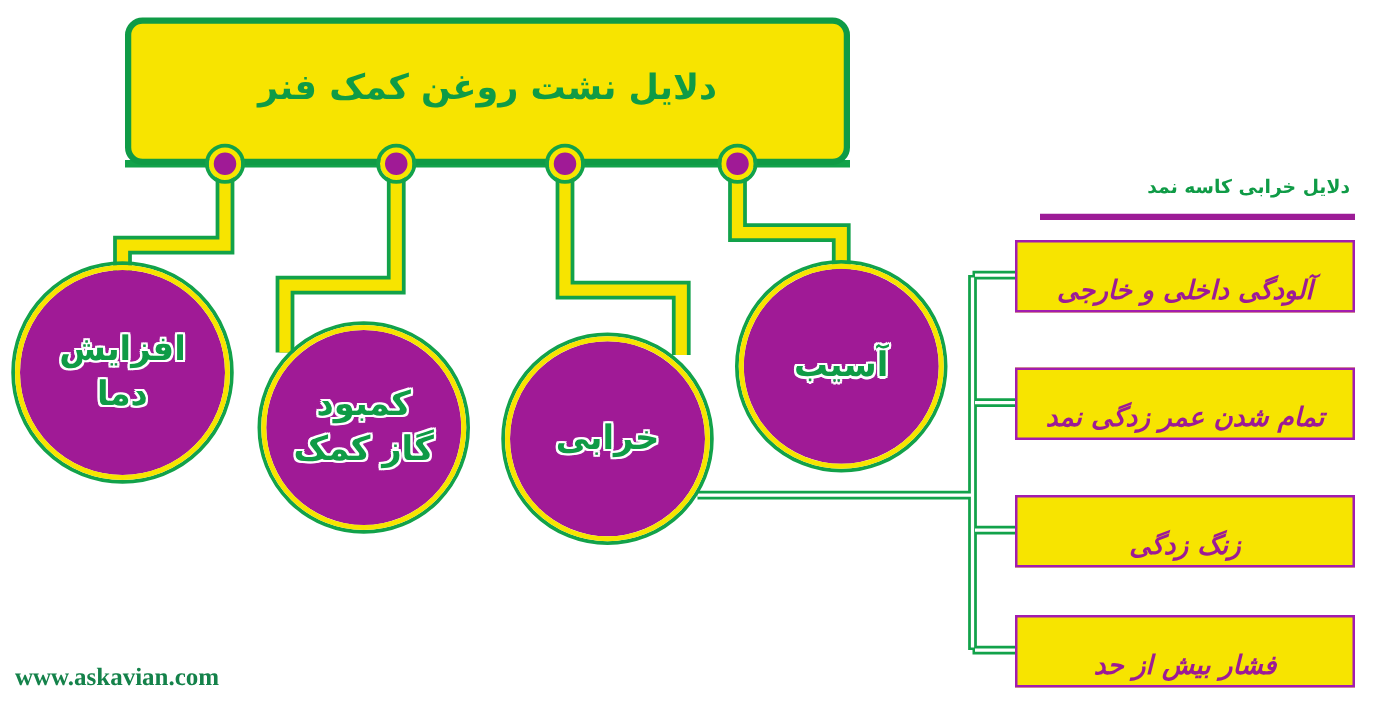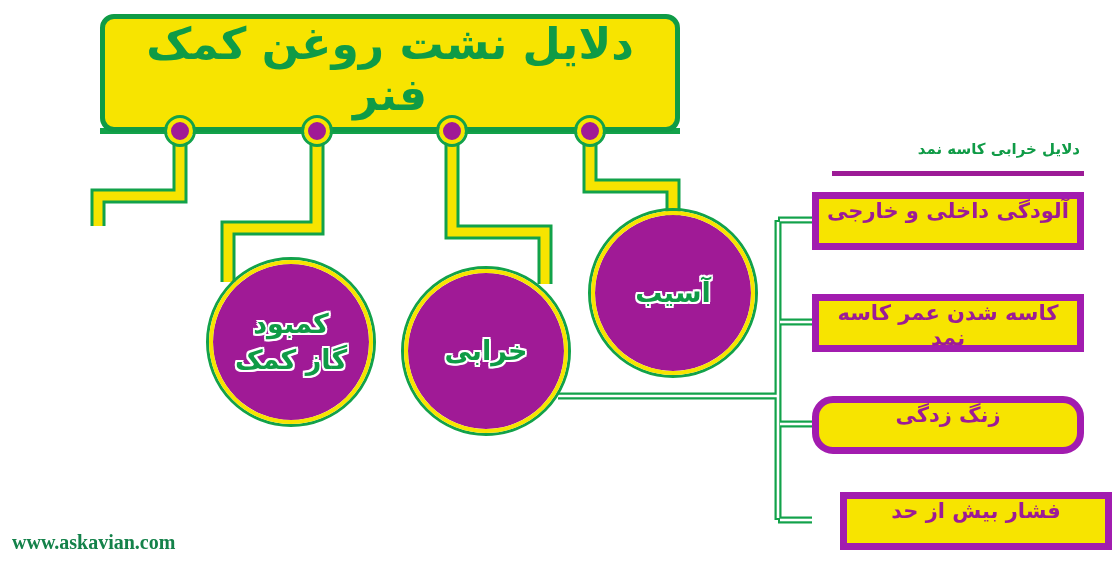--- a/index.html
+++ b/index.html
@@ -40,21 +40,21 @@
     border-radius: 14px;
     box-sizing: border-box;
     display: flex;
     align-items: center;
     justify-content: center;
     z-index: 6;
   }
   .title-text {
     direction: rtl;
     color: #0f9b46;
-    font-size: 44px;
+    font-size: 28px;
     font-weight: bold;
     letter-spacing: 0px;
     text-align: center;
     line-height: 1.15;
     padding-bottom: 6px;
   }
 
   
   .circle {
     position: absolute;
@@ -146,26 +146,27 @@
     left: 832px;
     top: 171px;
     width: 252px;
     height: 5px;
     background: #9c1b96;
     z-index: 6;
   }
   .info-box {
     position: absolute;
     background: #f7e400;
-    border: 7px solid #a21caf;
+    border: 2px solid #a21caf;
     box-sizing: border-box;
     display: flex;
-    align-items: flex-start;
+    align-items: flex-end;
     justify-content: center;
     z-index: 6;
+    font-style: italic;
   }
   .info-box-text {
     direction: rtl;
     color: #9c1b96;
     font-size: 21px;
     font-weight: bold;
     text-align: center;
     line-height: 1.2;
     padding-bottom: 3px;
   }
@@ -224,20 +225,28 @@
 
   <div class="title-box">
     <div class="title-text">دلایل نشت روغن کمک فنر</div>
   </div>
 
   <div class="node-dot" style="left:167px; top:118px;"></div>
   <div class="node-dot" style="left:304px; top:118px;"></div>
   <div class="node-dot" style="left:439px; top:118px;"></div>
   <div class="node-dot" style="left:577px; top:118px;"></div>
 
+  <div class="circle" style="left:16px; top:216px; width:164px; height:164px;">
+    <span class="ring-outer"></span>
+    <span class="ring-inner"></span>
+    <div class="circle-text">
+      <div>افزایش</div>
+      <div>دما</div>
+    </div>
+  </div>
 
   <div class="circle" style="left:213px; top:264px; width:156px; height:156px;">
     <span class="ring-outer"></span>
     <span class="ring-inner"></span>
     <div class="circle-text">
       <div>کمبود</div>
       <div>گاز کمک</div>
     </div>
   </div>
 
@@ -258,26 +267,26 @@
   </div>
 
   <div class="sub-heading">دلایل خرابی کاسه نمد</div>
   <div class="sub-underline"></div>
 
   <div class="info-box" style="left:812px; top:192px; width:272px; height:58px;">
     <div class="info-box-text">آلودگی داخلی و خارجی</div>
   </div>
 
   <div class="info-box" style="left:812px; top:294px; width:272px; height:58px;">
-    <div class="info-box-text">کاسه شدن عمر کاسه نمد</div>
-  </div>
-
-  <div class="info-box" style="left:812px; top:396px; width:272px; height:58px;border-radius:21px;">
+    <div class="info-box-text">تمام شدن عمر زدگی نمد</div>
+  </div>
+
+  <div class="info-box" style="left:812px; top:396px; width:272px; height:58px;">
     <div class="info-box-text">زنگ زدگی</div>
   </div>
 
-  <div class="info-box" style="left:840px; top:492px; width:272px; height:58px;">
+  <div class="info-box" style="left:812px; top:492px; width:272px; height:58px;">
     <div class="info-box-text">فشار بیش از حد</div>
   </div>
 
   <div class="watermark">www.askavian.com</div>
 
 </div>
 
 </body></html>

